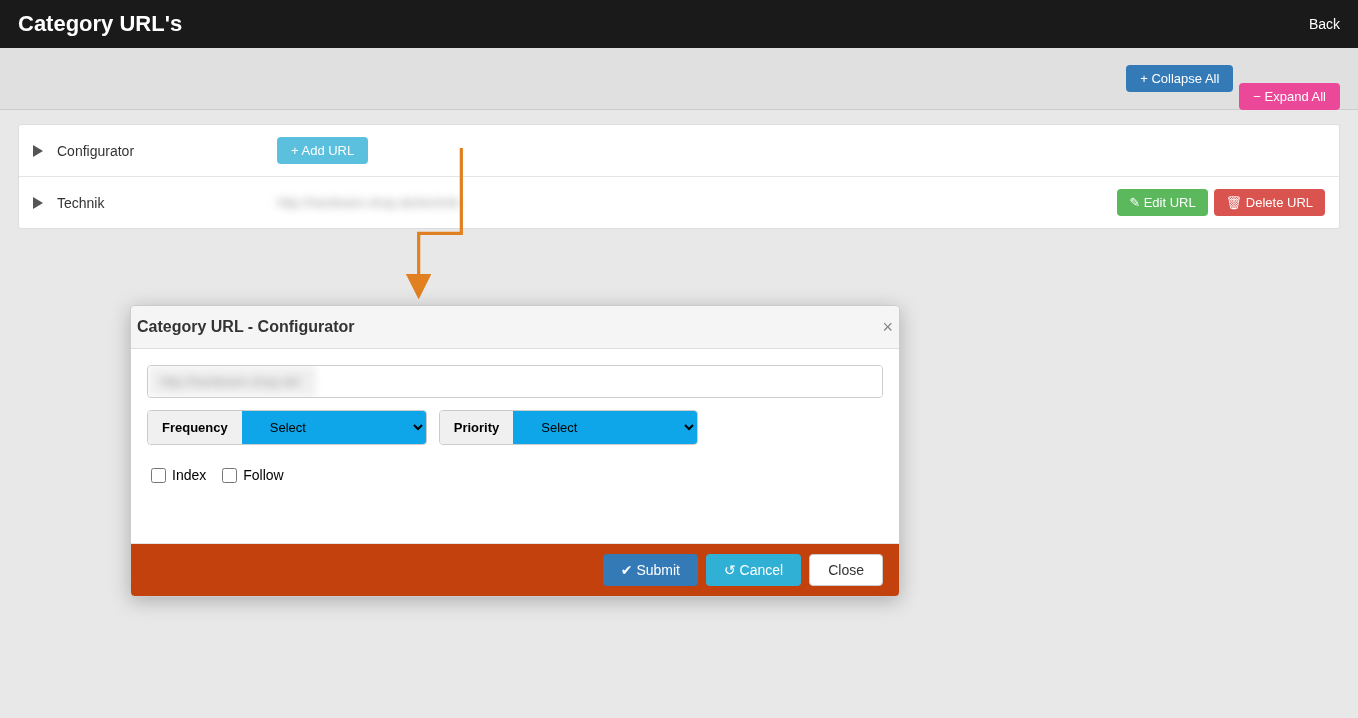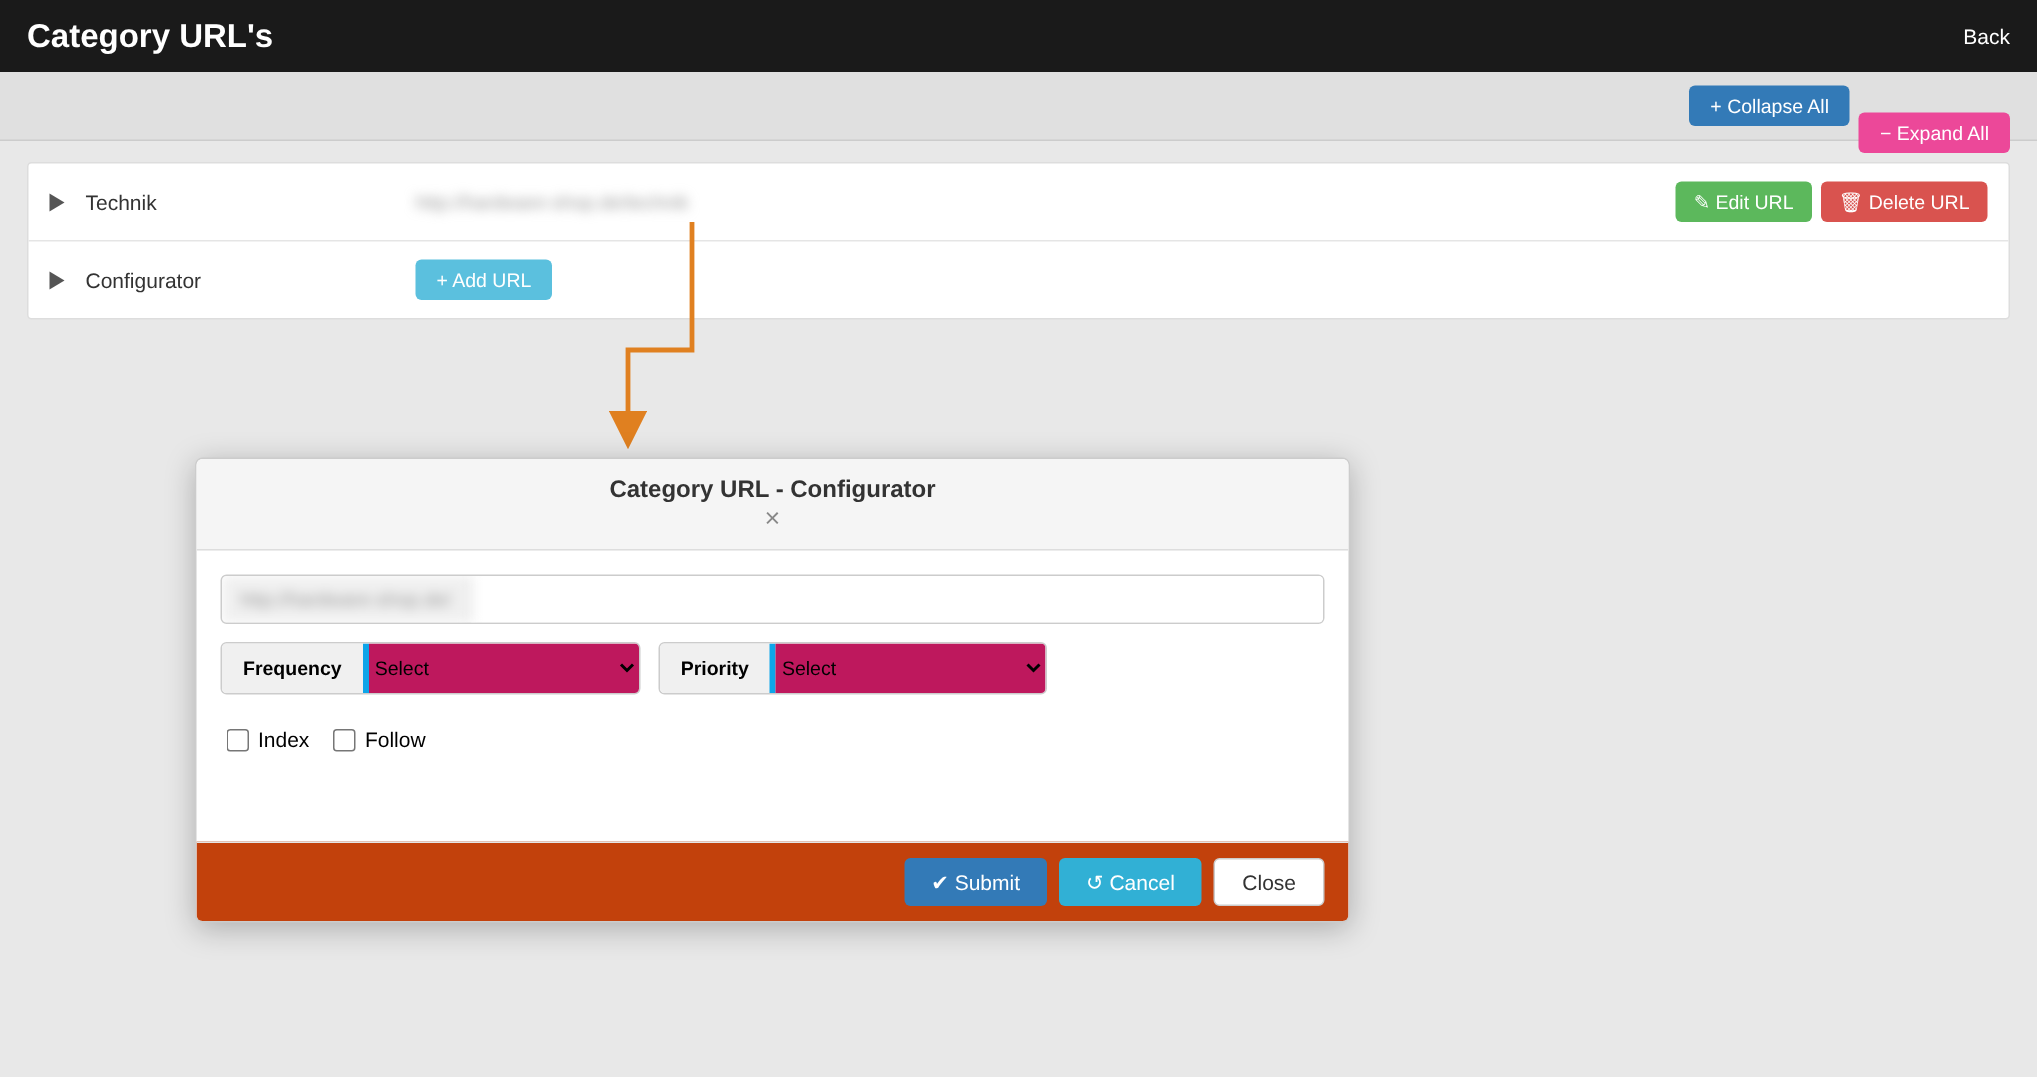--- a/index.html
+++ b/index.html
@@ -33,21 +33,21 @@
     }
 
     
     .toolbar-row {
       background: #e0e0e0;
       border-bottom: 1px solid #ccc;
       display: flex;
       justify-content: flex-end;
       align-items: center;
       padding: 8px 18px;
-      height: 46px;
+      height: 62px;
     }
     .btn-collapse-all {
       background: #337ab7;
       color: #fff;
       border: none;
       border-radius: 4px;
       padding: 6px 14px;
       font-size: 13px;
       cursor: pointer;
       margin-right: 6px;
@@ -181,21 +181,20 @@
       width: 770px;
       overflow: hidden;
     }
     .modal-header {
       background: #f5f5f5;
       border-bottom: 1px solid #ddd;
       padding: 12px 6px;
       display: flex;
       align-items: center;
       justify-content: space-between;
-      flex-direction: column;
     }
     .modal-title {
       font-size: 16px;
       font-weight: bold;
       color: #333;
     }
     .modal-close {
       background: none;
       border: none;
       font-size: 18px;
@@ -248,24 +247,24 @@
       background: #f0f0f0;
       border-right: 4px solid #0ea5e9;
       padding: 8px 14px;
       font-weight: bold;
       font-size: 13px;
       display: flex;
       align-items: center;
       white-space: nowrap;
     }
     .freq-select, .priority-select {
-      padding: 8px 0;
-      border: none;
-      font-size: 13px;
-      background: #be185d;
+      padding: 8px 20px;
+      border: none;
+      font-size: 13px;
+      background: #0ea5e9;
       cursor: pointer;
       outline: none;
       min-width: 180px;
       appearance: auto;
     }
     .checkboxes-row {
       display: flex;
       align-items: center;
       gap: 16px;
       padding: 8px 4px;
@@ -335,33 +334,33 @@
   <span class="top-bar-title">Category URL's</span>
   <a class="top-bar-back">Back</a>
 </div>
 
 <div class="toolbar-row">
   <button class="btn-collapse-all">+ Collapse All</button>
   <button class="btn-expand-all">− Expand All</button>
 </div>
 
 <div class="main-content">
+
+  <div class="category-row">
+    <span class="triangle-icon"></span>
+    <span class="category-name">Configurator</span>
+    <button class="btn-add-url">+ Add URL</button>
+  </div>
 
   <div class="category-row">
     <span class="triangle-icon"></span>
     <span class="category-name">Technik</span>
     <span class="category-url">http://hardware-shop.de/technik</span>
     <button class="btn-edit-url">✎ Edit URL</button>
     <button class="btn-delete-url">🗑 Delete URL</button>
-  </div>
-
-  <div class="category-row">
-    <span class="triangle-icon"></span>
-    <span class="category-name">Configurator</span>
-    <button class="btn-add-url">+ Add URL</button>
   </div>
 </div>
 
 <div class="arrow-container">
   <svg class="arrow-svg" viewBox="0 0 100 150" xmlns="http://www.w3.org/2000/svg">
     <defs>
       <marker id="arrowhead" markerWidth="8" markerHeight="8" refX="4" refY="4" orient="auto">
         <path d="M0,0 L0,8 L8,4 z" fill="#e08020"></path>
       </marker>
     </defs>

